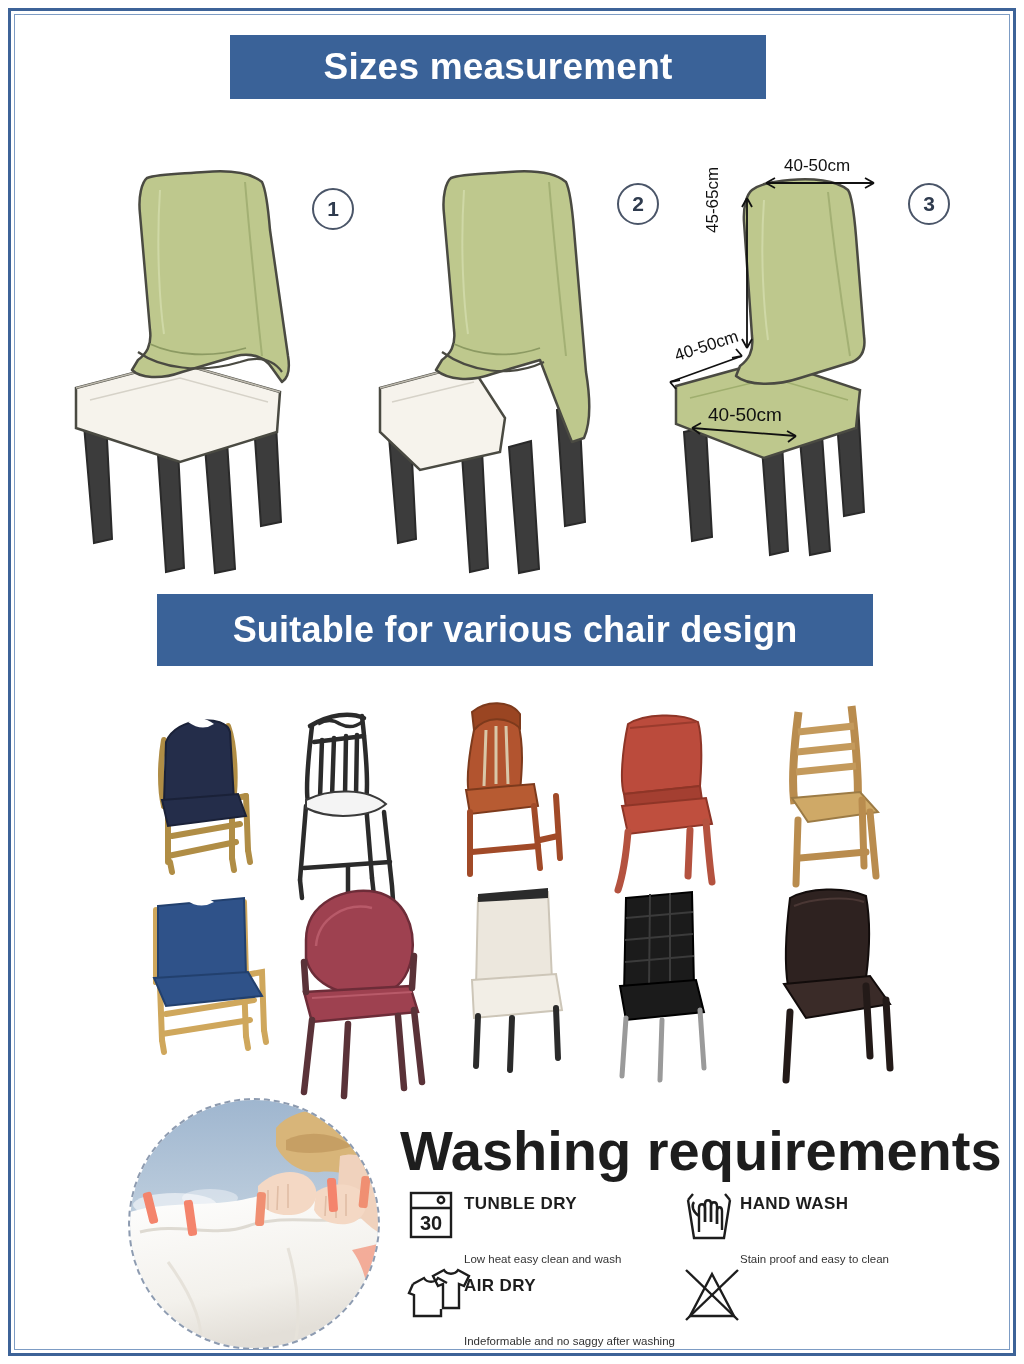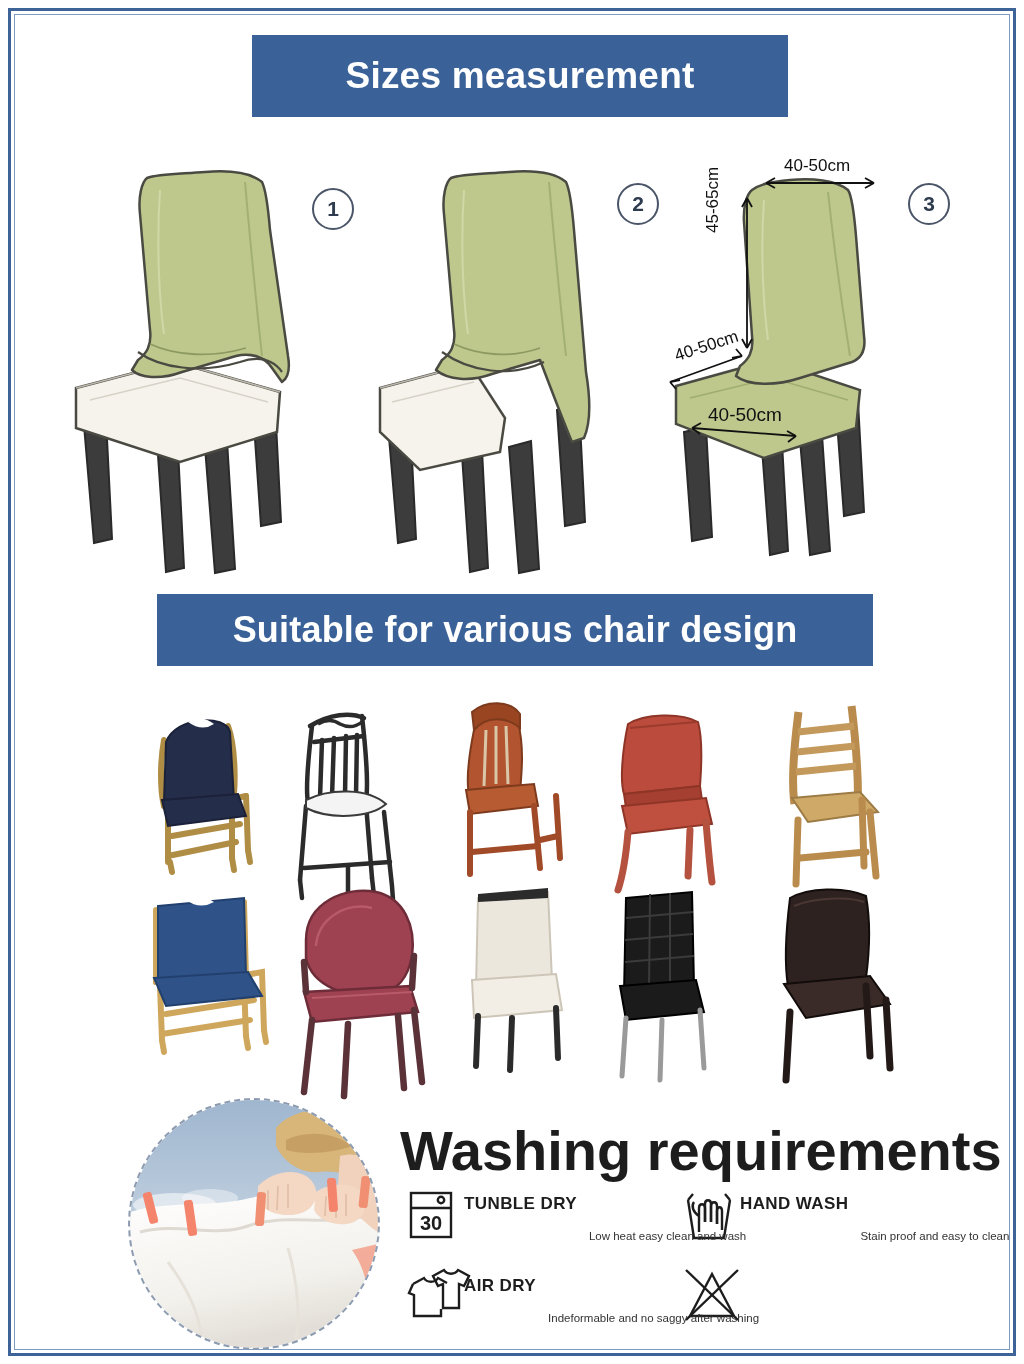--- a/index.html
+++ b/index.html
@@ -43,22 +43,22 @@
     position: absolute;
     background: #3a6298;
     display: flex;
     align-items: center;
     justify-content: center;
     color: #ffffff;
     font-weight: bold;
     letter-spacing: 0.2px;
   }
   #banner-sizes {
-    left: 252px; top: 35px;
-    width: 536px; height: 82px;
+    left: 230px; top: 35px;
+    width: 536px; height: 64px;
     font-size: 37px;
   }
   #banner-suitable {
     left: 157px; top: 594px;
     width: 716px; height: 72px;
     font-size: 36px;
   }
 
   
   .step-badge {
@@ -99,21 +99,21 @@
     align-items: center;
     gap: 12px;
   }
   .care-icon {
     width: 48px; height: 46px;
     flex: 0 0 48px;
     display: flex;
     align-items: center;
     justify-content: center;
   }
-  .care-text { display: flex; flex-direction: row; gap: 12px; justify-content: flex-end; }
+  .care-text { display: flex; flex-direction: column; gap: 3px; justify-content: flex-end; }
   .care-title {
     font-size: 17px;
     font-weight: bold;
     color: #1d1d1d;
     letter-spacing: 0.4px;
     white-space: nowrap;
   }
   .care-desc {
     font-size: 11.5px;
     color: #333333;

